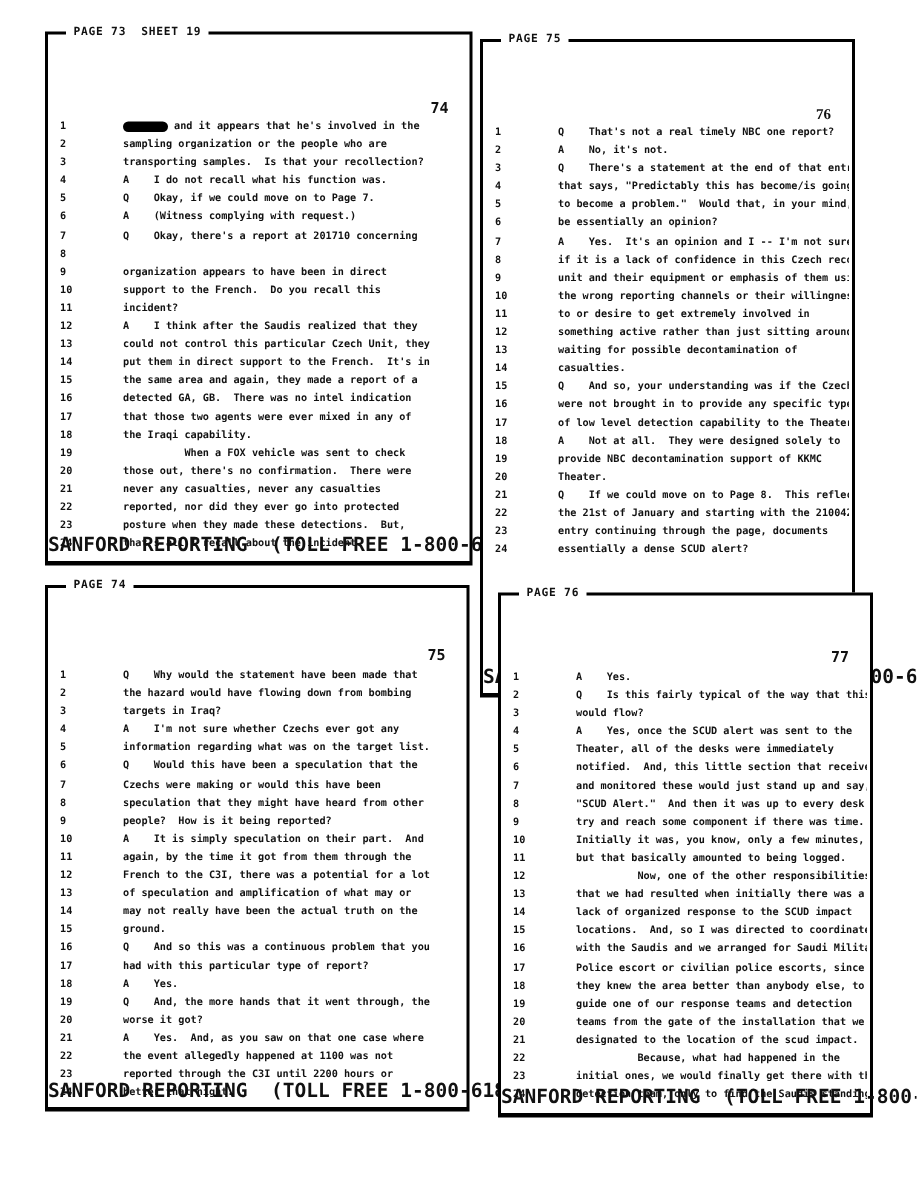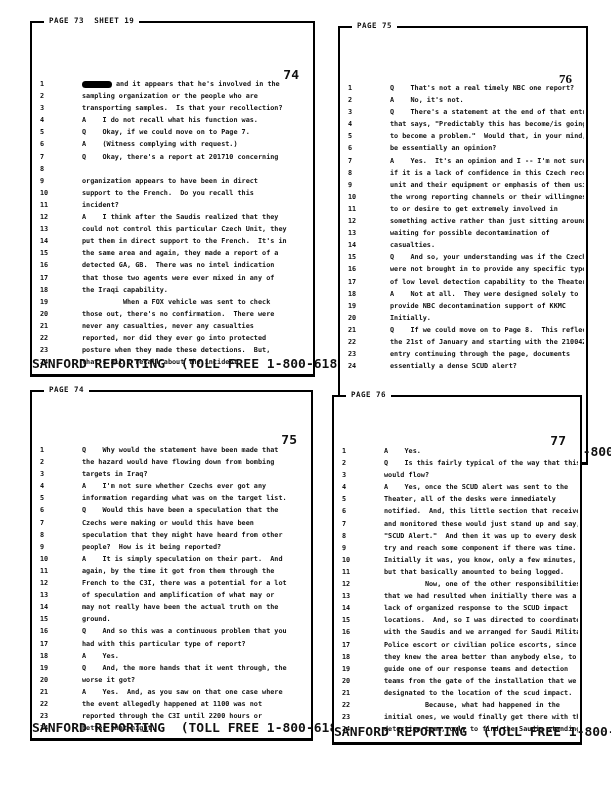--- a/index.html
+++ b/index.html
@@ -11,38 +11,38 @@
     overflow:hidden;
   }
   .panel{
     position:absolute;
     border:2px solid #000;
     border-bottom-width:3px;
     background:#fff;
     box-sizing:border-box;
   }
   .panel.p0{left:30px;top:21px;width:285px;height:356px;}
-  .panel.p1{left:338px;top:26px;width:250px;height:439px;}
+  .panel.p1{left:320px;top:26px;width:250px;height:439px;}
   .panel.p2{left:30px;top:390px;width:283px;height:351px;}
   .panel.p3{left:332px;top:395px;width:250px;height:350px;}
 
   .border-label{
     position:absolute;
     top:-7px;left:12px;
     background:#fff;
     padding:0 5px;
     font-size:7.5px;
     font-weight:bold;
     letter-spacing:0.5px;
     white-space:pre;
   }
   .page-number{
     position:absolute;
     right:14px;
-    font-size:13px;
+    font-size:10px;
     font-weight:bold;
   }
   .p0 .page-number{top:44px;}
   .p1 .page-number{top:43px;font-family:Liberation Serif, serif;}
   .p2 .page-number{top:40px;margin-left:37px;}
   .p3 .page-number{top:36px;}
 
   .transcript-lines{
     position:absolute;
     left:0;right:2px;
@@ -138,21 +138,21 @@
       <div class="tline"><span class="lnum">10</span><span class="ltext">the wrong reporting channels or their willingness</span></div>
       <div class="tline"><span class="lnum">11</span><span class="ltext">to or desire to get extremely involved in</span></div>
       <div class="tline"><span class="lnum">12</span><span class="ltext">something active rather than just sitting around</span></div>
       <div class="tline"><span class="lnum">13</span><span class="ltext">waiting for possible decontamination of</span></div>
       <div class="tline"><span class="lnum">14</span><span class="ltext">casualties.</span></div>
       <div class="tline"><span class="lnum">15</span><span class="ltext">Q    And so, your understanding was if the Czechs</span></div>
       <div class="tline"><span class="lnum">16</span><span class="ltext">were not brought in to provide any specific type</span></div>
       <div class="tline"><span class="lnum">17</span><span class="ltext">of low level detection capability to the Theater?</span></div>
       <div class="tline"><span class="lnum">18</span><span class="ltext">A    Not at all.  They were designed solely to</span></div>
       <div class="tline"><span class="lnum">19</span><span class="ltext">provide NBC decontamination support of KKMC</span></div>
-      <div class="tline"><span class="lnum">20</span><span class="ltext">Initially.</span></div>
+      <div class="tline"><span class="lnum">20</span><span class="ltext">Theater.</span></div>
       <div class="tline"><span class="lnum">21</span><span class="ltext">Q    If we could move on to Page 8.  This reflects</span></div>
       <div class="tline"><span class="lnum">22</span><span class="ltext">the 21st of January and starting with the 210042</span></div>
       <div class="tline"><span class="lnum">23</span><span class="ltext">entry continuing through the page, documents</span></div>
       <div class="tline"><span class="lnum">24</span><span class="ltext">essentially a dense SCUD alert?</span></div>
     </div>
   <div class="reporter-footer">SANFORD REPORTING  (TOLL FREE 1-800-618-9771)</div>
 </div>
 
 <div class="panel p2">
   <span class="border-label">PAGE 74</span>

